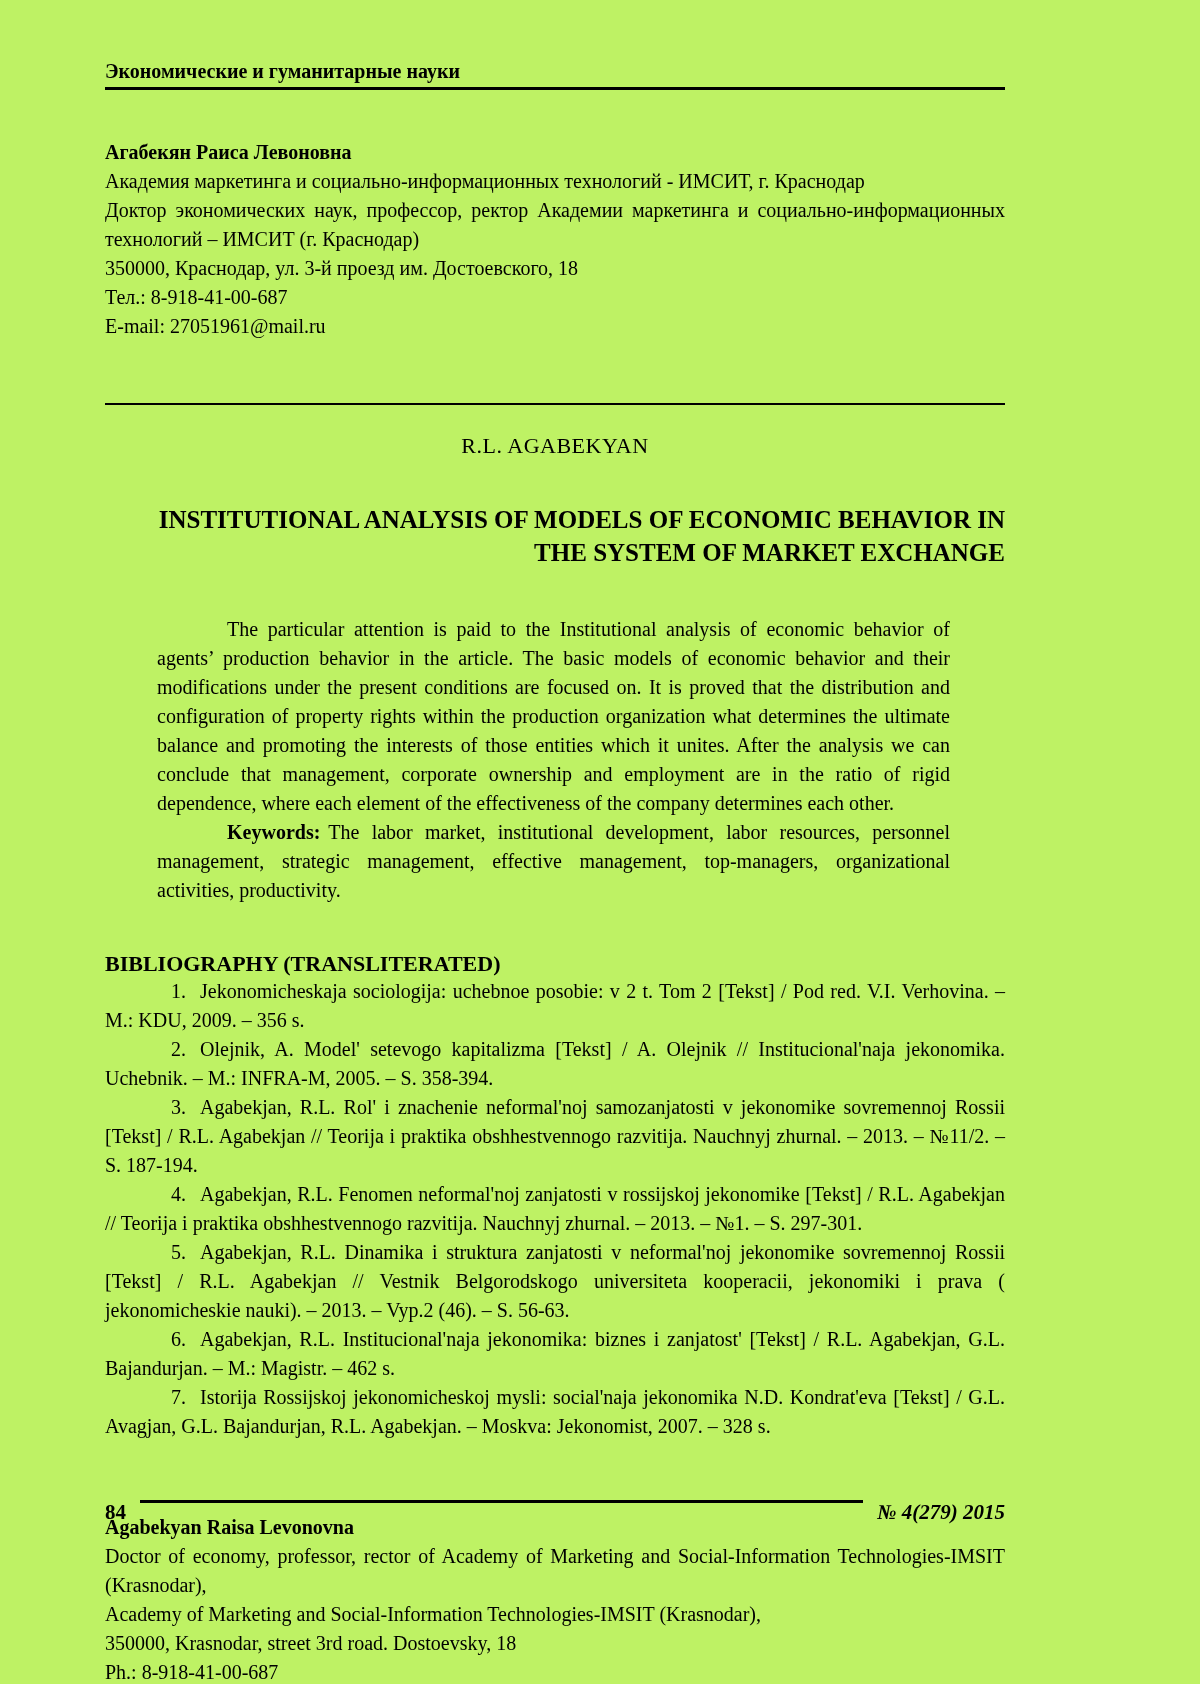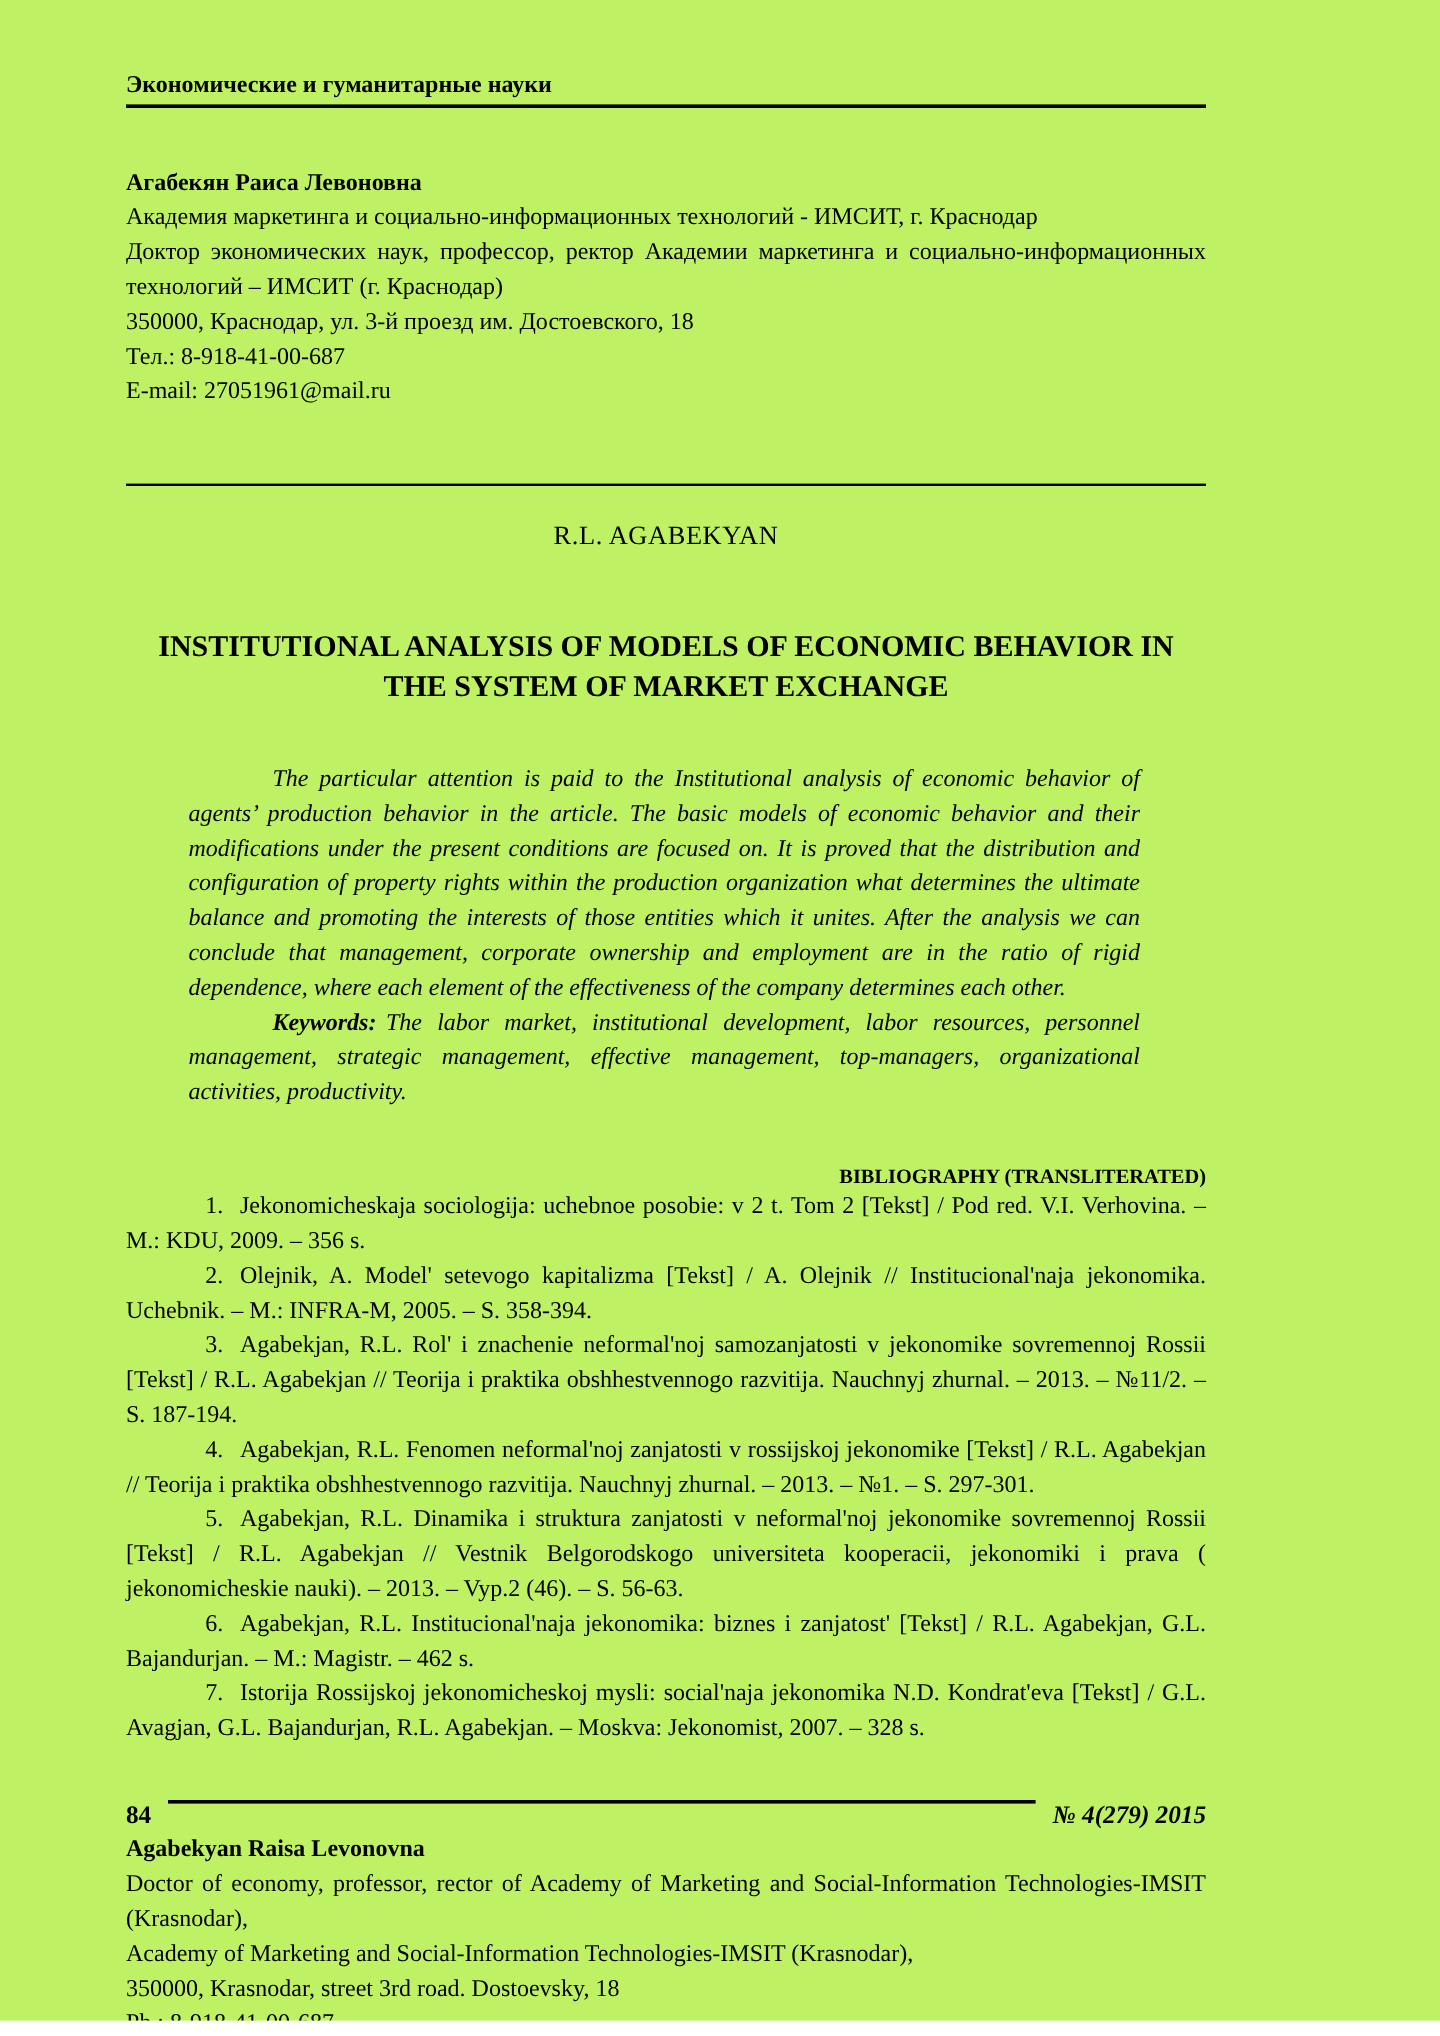--- a/index.html
+++ b/index.html
@@ -24,41 +24,40 @@
 
   .divider { border: none; border-top: 2px solid #000; margin-top: 62px; }
 
   .article-author {
     text-align: center;
     font-size: 22px;
     margin-top: 28px;
     letter-spacing: 0.5px;
   }
   .article-title {
-    text-align: center;
+    text-align: right;
     font-weight: bold;
     font-size: 25px;
     line-height: 33px;
-    margin-top: 64px;
+    margin-top: 44px;
   }
 
   .abstract {
     margin: 46px 55px 12px 52px;
-    font-style: italic;
     text-align: justify;
     font-size: 20px;
     line-height: 29px;
   }
   .abstract p { text-indent: 70px; }
   .kw-label { font-weight: bold; margin-right: 8px; }
 
   .bib-heading {
-    text-align: right;
+    text-align: left;
     font-weight: bold;
-    font-size: 17px;
+    font-size: 22px;
     margin-top: 46px;
   }
   .refs { }
   .ref {
     font-size: 20px;
     line-height: 29px;
     text-align: justify;
     text-indent: 66px;
   }
   .ref-num { margin-right: 14px; }

